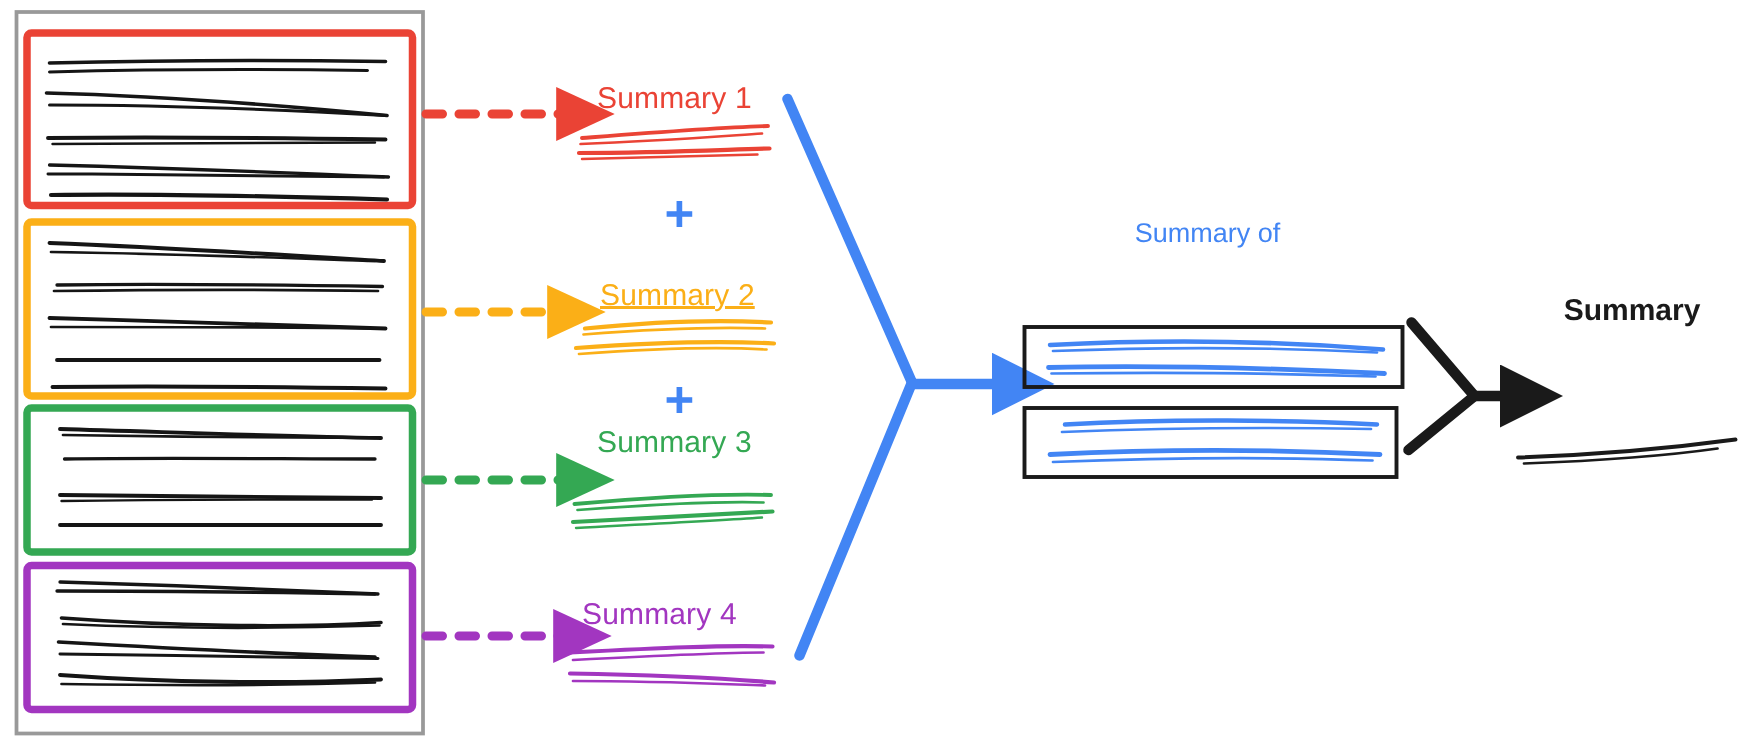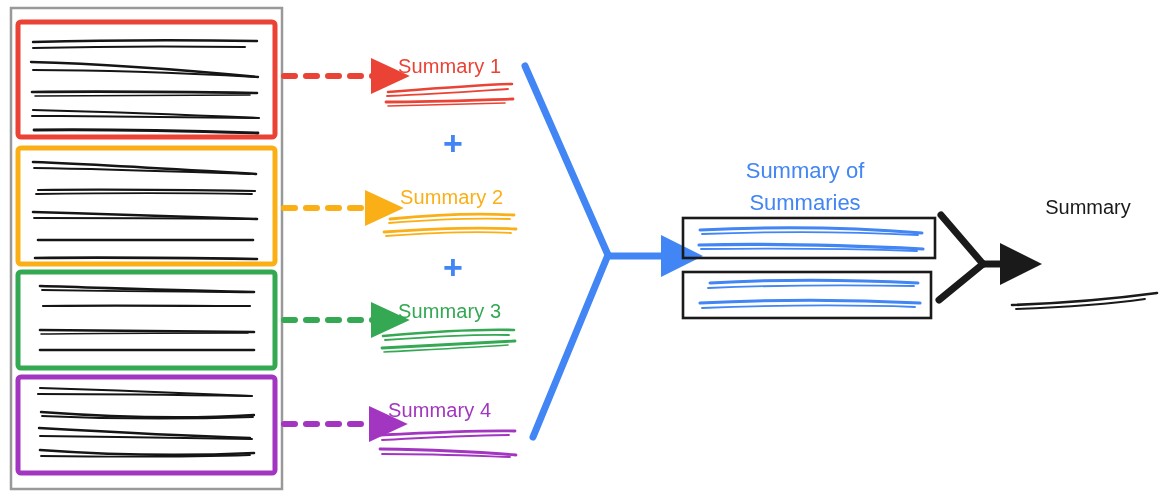--- a/index.html
+++ b/index.html
@@ -2,21 +2,21 @@
 <html><head>
 <meta charset="utf-8">
 <style>
   html,body{margin:0;padding:0;background:#ffffff;}
   body{width:1170px;height:495px;overflow:hidden;font-family:"Liberation Sans",sans-serif;}
   #stage{position:relative;width:1170px;height:460px;background:#fff;}
   #stage svg.layer{position:absolute;left:0;top:0;width:1170px;height:495px;overflow:visible;}
 
   .lbl{position:absolute;white-space:nowrap;font-family:"Liberation Sans",sans-serif;}
   .sum-label{font-size:20px;font-weight:400;letter-spacing:.1px;}
-  .sos-label{font-size:22px;font-weight:500;color:#4285F4;line-height:32px;text-align:center;margin-top:16px;}
+  .sos-label{font-size:18px;font-weight:500;color:#4285F4;line-height:32px;text-align:center;}
   .final-label{font-size:20px;font-weight:400;color:#1a1a1a;line-height:30px;text-align:center;}
   .plus{position:absolute;color:#4285F4;font-size:34px;font-weight:700;line-height:1;}
 </style>
 </head>
 <body>
 
 <div id="stage">
 
   <svg class="layer" viewBox="0 0 1170 495">
     <defs>
@@ -142,29 +142,28 @@
     <path d="M939,300 L983,264" fill="none" stroke="#1A1A1A" stroke-width="7" stroke-linecap="round"></path>
     <line x1="978" y1="264" x2="1007" y2="264" stroke="#1A1A1A" stroke-width="7" stroke-linecap="butt" marker-end="url(#ahBlack)"></line>
 
     <g stroke="#1A1A1A" fill="none" stroke-linecap="round">
       <path d="M1012,305 C1070,303 1120,298 1157,293" stroke-width="2.6"></path>
       <path d="M1016,309 C1070,307 1110,304 1145,299" stroke-width="1.8"></path>
     </g>
   </svg>
 
   <div class="lbl sum-label" style="left:398px;top:55px;color:#EA4335;">Summary 1</div>
-  <div class="lbl sum-label" style="left:400px;top:186px;color:#FBAF17;">Summary 2</div>
-  <div class="lbl sum-label" style="left:398px;top:300px;color:#34A853;">Summary 3</div>
+  <div class="lbl sum-label" style="left:400px;top:186px;color:#FBAF17;text-decoration:underline;">Summary 2</div>
+  <div class="lbl sum-label" style="left:398px;top:284px;color:#34A853;">Summary 3</div>
   <div class="lbl sum-label" style="left:388px;top:399px;color:#A236C0;">Summary 4</div>
 
   <div class="plus" style="left:443px;top:126px;">+</div>
   <div class="plus" style="left:443px;top:250px;">+</div>
 
   <div class="lbl sos-label" style="left:705px;top:139px;width:200px;">
     <div>Summary of</div>
-    <div>Summaries</div>
   </div>
 
-  <div class="lbl final-label" style="left:1013px;top:192px;width:150px;">
+  <div class="lbl final-label" style="left:1013px;top:192px;width:150px;font-weight:bold;">
     <div>Summary</div>
   </div>
 
 </div>
 
 </body></html>

